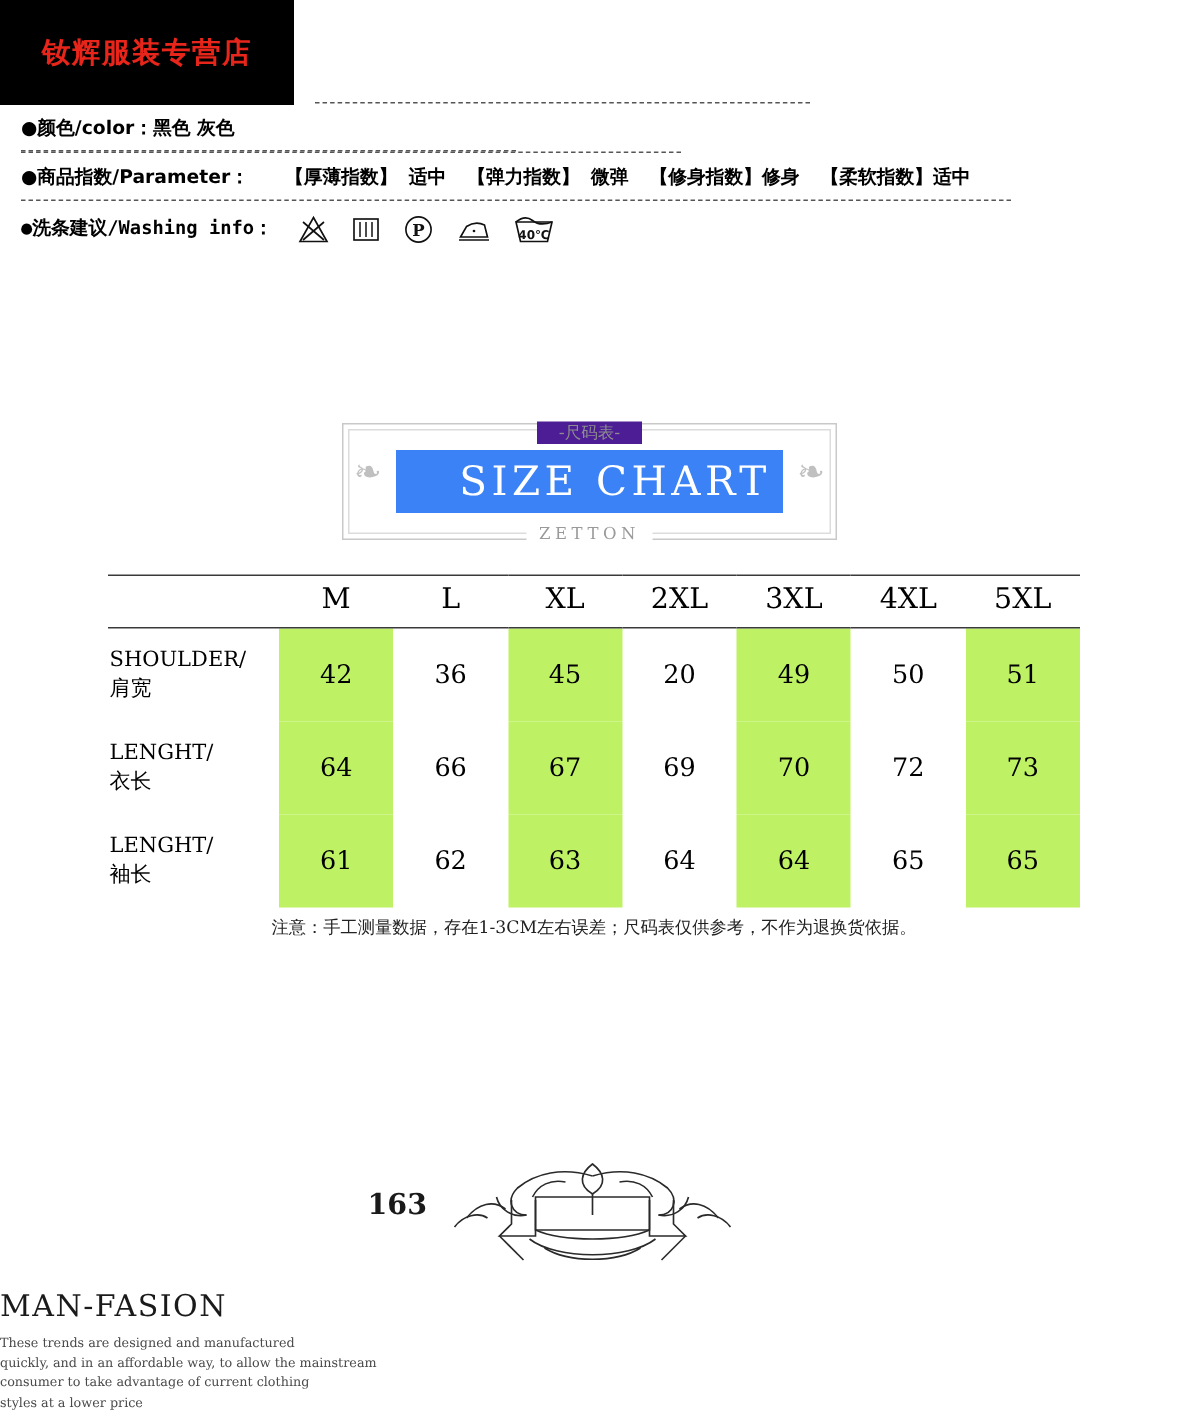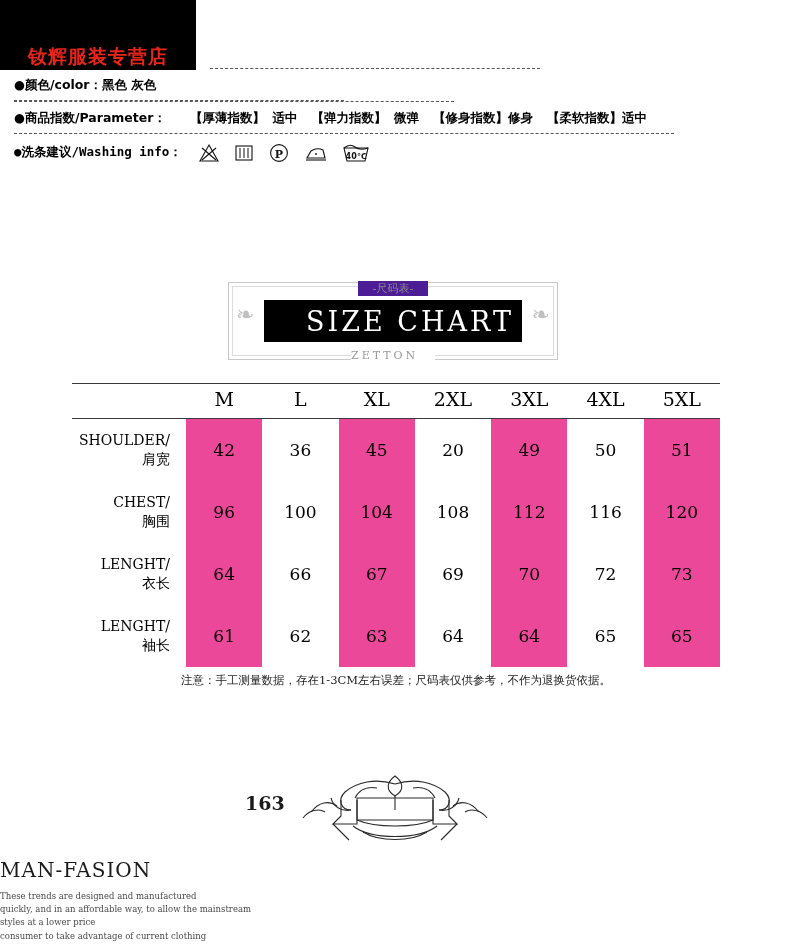--- a/index.html
+++ b/index.html
@@ -18,21 +18,21 @@
 
   
   .shop-banner {
     position: absolute;
     left: 0;
     top: 0;
     width: 196px;
     height: 70px;
     background: #000;
     display: flex;
-    align-items: flex-end;
+    align-items: center;
     justify-content: center;
   }
   .shop-banner .shop-name {
     color: #e8251a;
     font-size: 19px;
     font-weight: bold;
     letter-spacing: 1px;
     font-family: "DejaVu Sans", sans-serif;
   }
 
@@ -131,38 +131,38 @@
     background: #4c1d95;
     width: 70px;
     margin: 0 auto;
   }
   .size-head .bar {
     position: absolute;
     left: 36px;
     right: 36px;
     top: 18px;
     height: 42px;
-    background: #000000;
+    background: #3b82f6;
     display: flex;
     align-items: center;
     justify-content: center;
     padding-left: 34px;
   }
   .size-head .bar span {
     color: #fff;
     font-family: "DejaVu Serif", serif;
     font-size: 27px;
     letter-spacing: 3px;
   }
   .size-head .sub {
     position: absolute;
     bottom: -2px;
     left: 0;
     right: 0;
-    text-align: left;
+    text-align: center;
     font-family: "DejaVu Serif", serif;
     font-size: 11px;
     color: #9a9a9a;
     letter-spacing: 3px;
     background: #fff;
     width: 84px;
     margin: 0 auto;
   }
   .orn {
     position: absolute;
@@ -199,35 +199,35 @@
     font-weight: normal;
   }
   table.size-table thead tr {
     border-bottom: 1px solid #3a3a3a;
   }
   table.size-table thead th {
     border-bottom: 1px solid #3a3a3a;
     border-top: 1px solid #3a3a3a;
   }
   table.size-table td.rowlabel {
-    text-align: right;
+    text-align: left;
     padding-right: 16px;
     font-size: 14px;
     line-height: 1.35;
     font-family: "DejaVu Serif", serif;
   }
   table.size-table td.rowlabel .cn {
     font-family: "DejaVu Sans", sans-serif;
     font-size: 14px;
   }
   table.size-table td.val {
     font-size: 17px;
     height: 60px;
   }
-  td.shade { background: #ec4899; }
+  td.shade { background: #bef264; }
   .note-row td {
     border-top: 1px solid #3a3a3a;
     padding-top: 6px;
     text-align: right;
     font-family: "DejaVu Sans", sans-serif;
     font-size: 11.5px;
     color: #222;
   }
 
   
@@ -373,33 +373,20 @@
           <span>SHOULDER/</span><br>
           <span class="cn">肩宽</span>
         </td>
         <td class="val shade">42</td>
         <td class="val">36</td>
         <td class="val shade">45</td>
         <td class="val">20</td>
         <td class="val shade">49</td>
         <td class="val">50</td>
         <td class="val shade">51</td>
-      </tr>
-      <tr>
-        <td class="rowlabel">
-          <span>CHEST/</span><br>
-          <span class="cn">胸围</span>
-        </td>
-        <td class="val shade">96</td>
-        <td class="val">100</td>
-        <td class="val shade">104</td>
-        <td class="val">108</td>
-        <td class="val shade">112</td>
-        <td class="val">116</td>
-        <td class="val shade">120</td>
       </tr>
       <tr>
         <td class="rowlabel">
           <span>LENGHT/</span><br>
           <span class="cn">衣长</span>
         </td>
         <td class="val shade">64</td>
         <td class="val">66</td>
         <td class="val shade">67</td>
         <td class="val">69</td>
@@ -457,16 +444,16 @@
         <path d="M88 54 C96 62 100 66 104 70"></path>
         <path d="M212 54 C204 62 200 66 196 70"></path>
       </g>
     </svg>
     <div class="num">163</div>
   </div>
   <div class="brand">MAN-FASION</div>
   <div class="tagline">
     <div>These trends are designed and manufactured</div>
     <div>quickly, and in an affordable way, to allow the mainstream</div>
+    <div>consumer to take advantage of current clothing</div>
     <div>styles at a lower price</div>
-    <div>consumer to take advantage of current clothing</div>
   </div>
 </div>
 
 </body></html>

